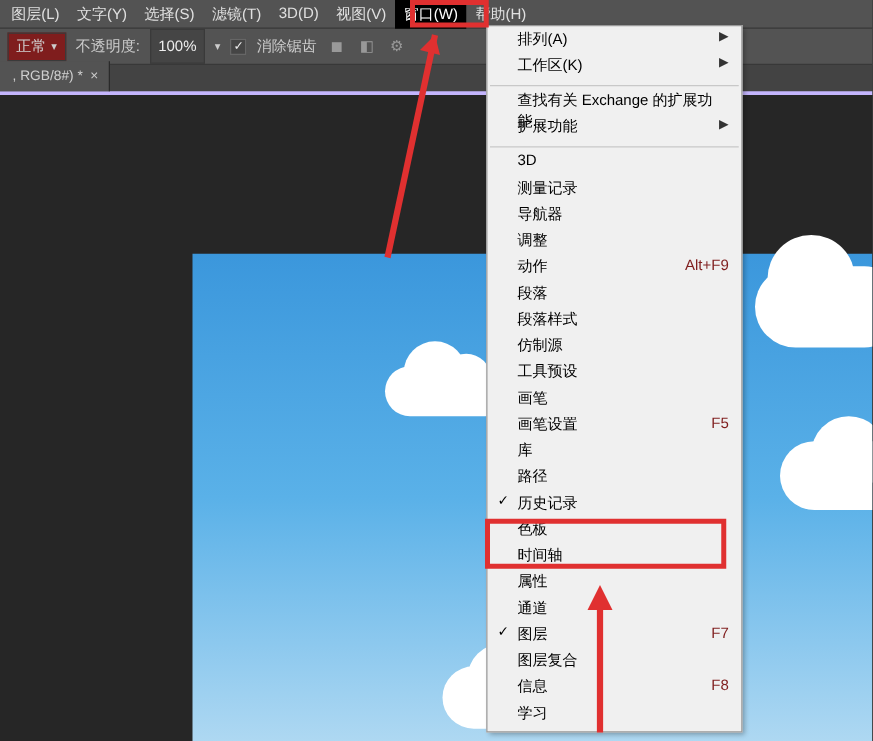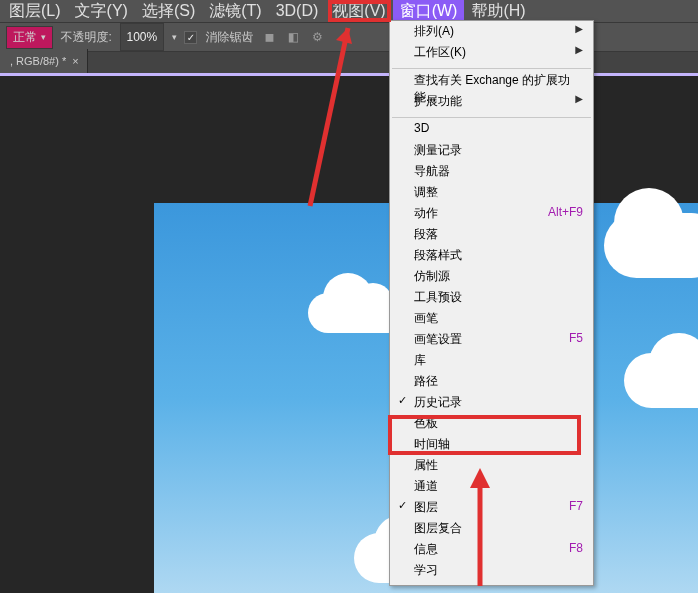--- a/index.html
+++ b/index.html
@@ -1,21 +1,21 @@
 <!DOCTYPE html>
 <html><head>
 <meta charset="utf-8">
 <style>
 *{margin:0;padding:0;box-sizing:border-box;font-family:"Microsoft YaHei",Arial,sans-serif}
 body{width:698px;height:593px;background:#535353;overflow:hidden;position:relative}
-.menubar{height:22px;background:#535353;display:flex;align-items:center;padding:0 2px;font-size:16px;color:#e0e0e0}
+.menubar{height:22px;background:#535353;display:flex;align-items:flex-start;padding:0 2px;font-size:12px;color:#e0e0e0}
 .menu-item{padding:3px 7px;cursor:pointer}
-.menu-item.active{background:#8b5cf6;color:#fff}
+.menu-item.active{background:#000000;color:#fff}
 .toolbar{height:30px;background:#535353;border-top:1px solid #383838;border-bottom:1px solid #383838;display:flex;align-items:center;padding:0 6px;font-size:12px;color:#d0d0d0;gap:8px}
-.tb-dropdown{display:flex;align-items:center;gap:4px;background:#be185d;padding:2px 6px;border:1px solid #3a3a3a}
+.tb-dropdown{display:flex;align-items:center;gap:4px;background:#7f1d1d;padding:2px 6px;border:1px solid #3a3a3a}
 .tb-caret{font-size:9px;color:#ccc}
 .tb-label{color:#ccc}
 .tb-input{background:#454545;color:#eee;border:1px solid #3a3a3a;width:44px;height:28px;text-align:center;font-size:12px}
 .cb{width:13px;height:13px;background:#454545;border:1px solid #666;display:flex;align-items:center;justify-content:center}
 .cb::after{content:"✓";color:#eee;font-size:10px}
 .tb-icon{width:16px;height:16px;display:flex;align-items:center;justify-content:center;color:#999}
 .tabbar{height:24px;background:#434343;display:flex;align-items:flex-end;border-bottom:3px solid #c4b5fd}
 .tab{background:#535353;height:24px;display:flex;align-items:center;padding:0 8px 0 10px;font-size:11px;color:#d0d0d0;gap:6px;border-right:1px solid #2a2a2a}
 .tab-close{color:#ccc;cursor:pointer}
 .canvas-area{position:absolute;top:76px;left:0;right:0;bottom:0;background:#262626;overflow:hidden}
@@ -26,21 +26,21 @@
 .cloud1::after{content:"";position:absolute;width:40px;height:40px;background:#fff;border-radius:50%;top:-10px;left:45px}
 .cloud2{left:450px;top:10px;width:120px;height:65px}
 .cloud2::before{content:"";position:absolute;width:70px;height:70px;background:#fff;border-radius:50%;top:-25px;left:10px}
 .cloud3{left:470px;top:150px;width:100px;height:55px}
 .cloud3::before{content:"";position:absolute;width:60px;height:60px;background:#fff;border-radius:50%;top:-20px;left:25px}
 .cloud4{left:200px;top:330px;width:160px;height:50px}
 .cloud4::before{content:"";position:absolute;width:55px;height:55px;background:#fff;border-radius:50%;top:-18px;left:20px}
 .cloud4::after{content:"";position:absolute;width:55px;height:55px;background:#fff;border-radius:50%;top:-22px;left:70px}
 .dropdown{position:absolute;left:389px;top:20px;width:205px;background:#f0f0f0;border:1px solid #999;box-shadow:2px 2px 4px rgba(0,0,0,.3);font-size:12px;color:#000;padding:2px 0}
 .dd-item{display:flex;align-items:flex-start;height:21px;padding:0 10px 0 24px;position:relative;cursor:pointer}
-.dd-shortcut{margin-left:auto;color:#a21caf}
+.dd-shortcut{margin-left:auto;color:#7f1d1d}
 .dd-sub{margin-left:auto;font-size:10px;color:#333}
 .dd-sep{height:1px;background:#c8c8c8;margin:3px 2px}
 .check::before{content:"✓";position:absolute;left:8px;font-size:11px}
 .arrow{position:absolute;background:none;pointer-events:none}
 .arrow1{left:300px;top:16px;width:60px;height:200px}
 .arrow1 svg{width:100%;height:100%}
 .arrow2{left:450px;top:466px;width:60px;height:127px}
 .arrow2 svg{width:100%;height:100%}
 .hbox{position:absolute;border:4px solid #e03030;pointer-events:none}
 .hbox1{left:328px;top:0;width:63px;height:22px}

